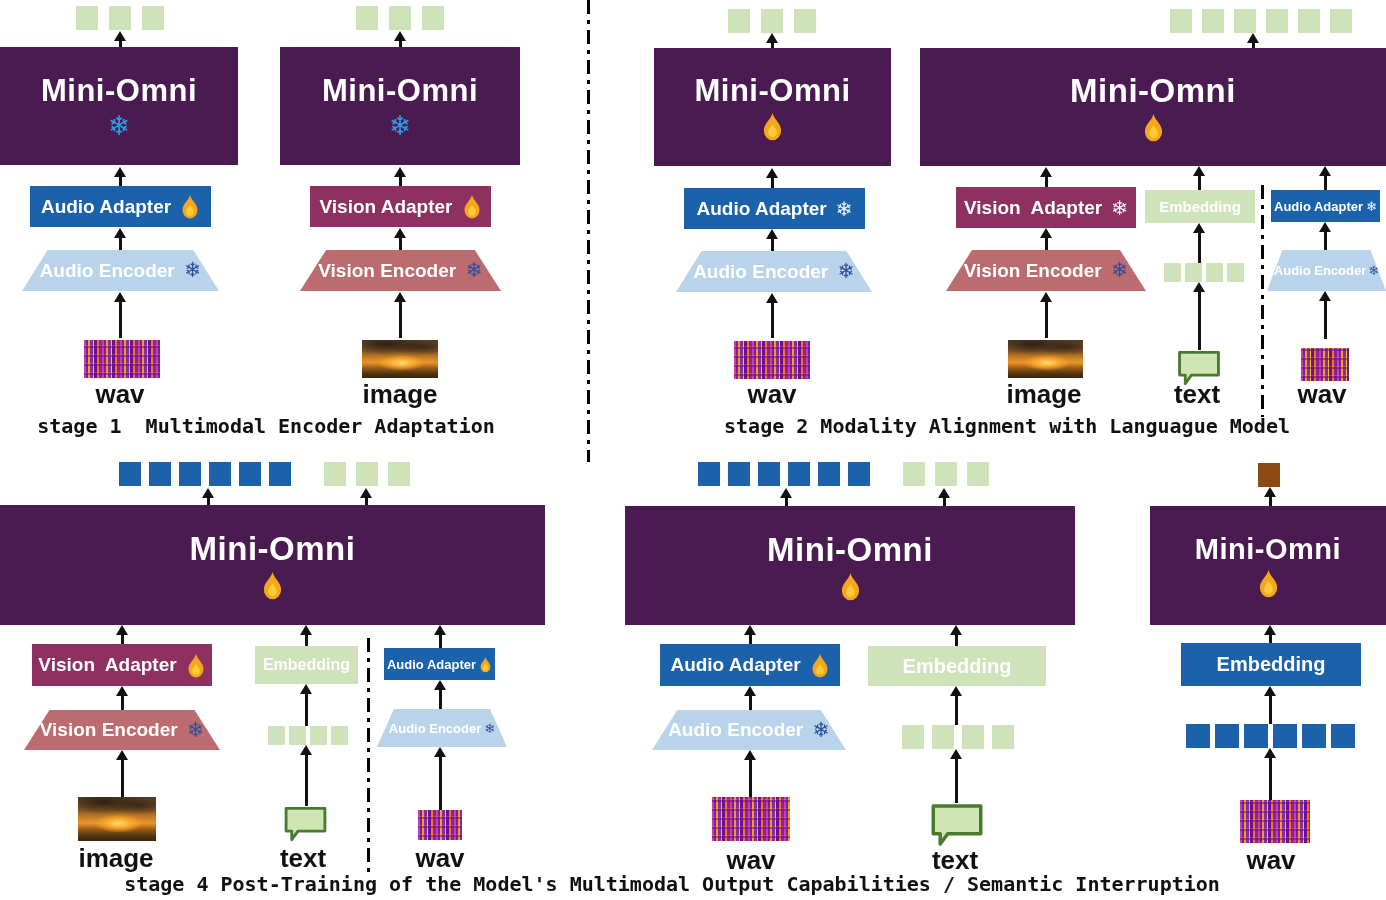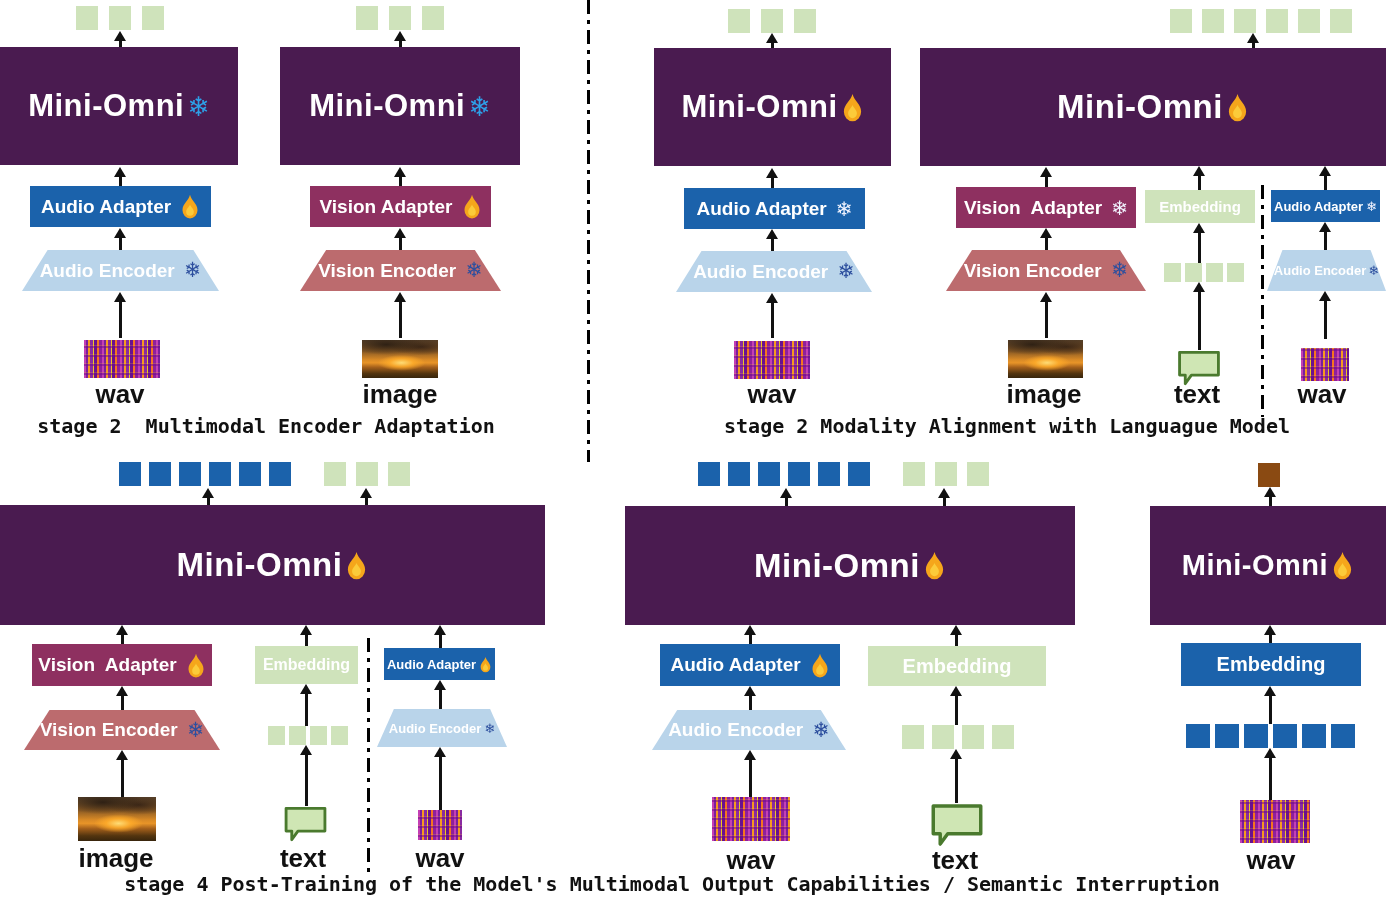--- a/index.html
+++ b/index.html
@@ -1,20 +1,20 @@
 <!DOCTYPE html>
 <html><head>
 <meta charset="utf-8">
 <style>
   html,body{margin:0;padding:0;}
   body{width:1386px;height:900px;background:#ffffff;position:relative;overflow:hidden;
        font-family:"Liberation Sans",sans-serif;color:#111;}
   .abs{position:absolute;box-sizing:border-box;}
   
-  .model-box{background:#4a1b50;display:flex;flex-direction:row;align-items:center;justify-content:center;gap:3px;}
+  .model-box{background:#4a1b50;display:flex;flex-direction:column;align-items:center;justify-content:center;gap:3px;}
   .model-title{color:#fff;font-weight:bold;letter-spacing:.5px;}
   .t31{font-size:31px;} .t33{font-size:33px;} .t29{font-size:29px;}
   
   .rectbox{display:flex;align-items:center;justify-content:center;gap:9px;color:#fff;font-weight:bold;}
   .bg-blue{background:#1b62ab;} .bg-magenta{background:#8e3060;} .bg-green{background:#cfe3bb;}
   .f19{font-size:19px;} .f16{font-size:16px;} .f15{font-size:15px;} .f13{font-size:13px;} .f20{font-size:20px;}
   .pre{white-space:pre;}
   
   .trap{clip-path:polygon(13% 0,87% 0,100% 100%,0 100%);display:flex;align-items:center;justify-content:center;gap:9px;color:#fff;font-weight:bold;}
   .bg-lblue{background:#b9d4ea;} .bg-rose{background:#bc6b6e;}
@@ -117,21 +117,21 @@
 </div>
 <div class="arr" style="left:399px;top:237px;height:13px;"></div>
 <div class="abs trap bg-rose f19" style="left:300px;top:250px;width:201px;height:41px;">
   <span>Vision Encoder</span>
   <span class="snow snow-navy">❄</span>
 </div>
 <div class="arr" style="left:399px;top:301px;height:37px;"></div>
 <div class="abs sunset" style="left:362px;top:340px;width:76px;height:38px;"></div>
 <div class="in-label" style="left:400px;top:379px;">image</div>
 
-<div class="caption" style="left:266px;top:414px;">stage 2  Multimodal Encoder Adaptation</div>
+<div class="caption" style="left:266px;top:414px;">stage 1  Multimodal Encoder Adaptation</div>
 
 <div class="dashline" style="left:587px;top:0px;height:462px;"></div>
 
 <div class="abs tokens g11" style="left:728px;top:9px;">
     <div class="tok" style="background: rgb(207, 227, 187);"></div>
     <div class="tok" style="background: rgb(207, 227, 187);"></div>
     <div class="tok" style="background: rgb(207, 227, 187);"></div>
   </div>
 <div class="arr" style="left:771px;top:42px;height:6px;"></div>
 <div class="abs model-box" style="left:654px;top:48px;width:237px;height:118px;">

